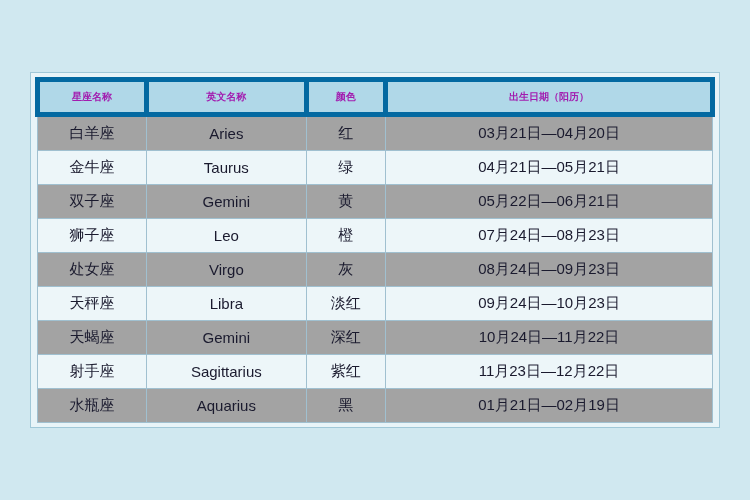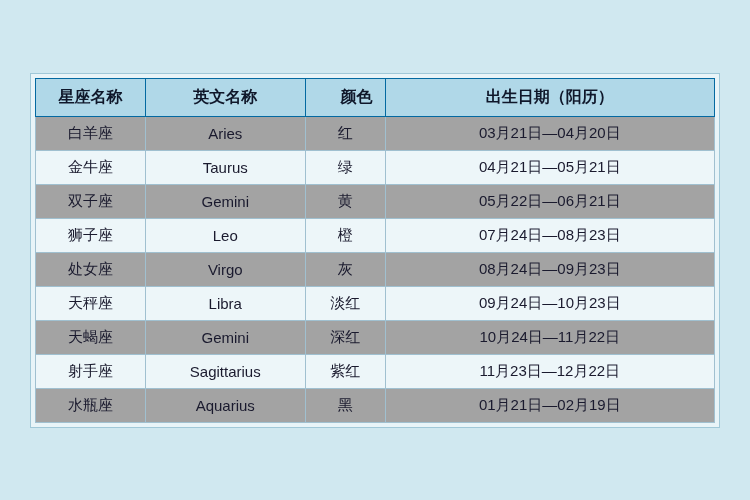--- a/index.html
+++ b/index.html
@@ -24,44 +24,44 @@
       padding: 4px;
     }
 
     table {
       border-collapse: collapse;
       width: 680px;
     }
 
     th {
       background-color: #b0d8e8;
-      border: 1px solid #0369a1;
+      border: 5px solid #0369a1;
       padding: 8px 12px;
       text-align: center;
-      font-size: 16px;
+      font-size: 10px;
       font-weight: bold;
-      color: #0f172a;
+      color: #a21caf;
     }
 
     td {
       border: 1px solid #a0c0d0;
       padding: 7px 12px;
       text-align: center;
       font-size: 15px;
       color: #1a1a2e;
       background-color: #a3a3a3;
     }
 
     tr:nth-child(even) td {
       background-color: #edf6f9;
     }
 
     .col-chinese { width: 110px; }
     .col-english { width: 160px; }
-    .col-color   { width: 80px; text-align: right; }
+    .col-color   { width: 80px; }
     .col-date    { width: 330px; }
   </style>
 </head>
 <body>
 
 <div class="table-container">
   <table>
     <thead>
       <tr>
         <th class="col-chinese">星座名称</th>

